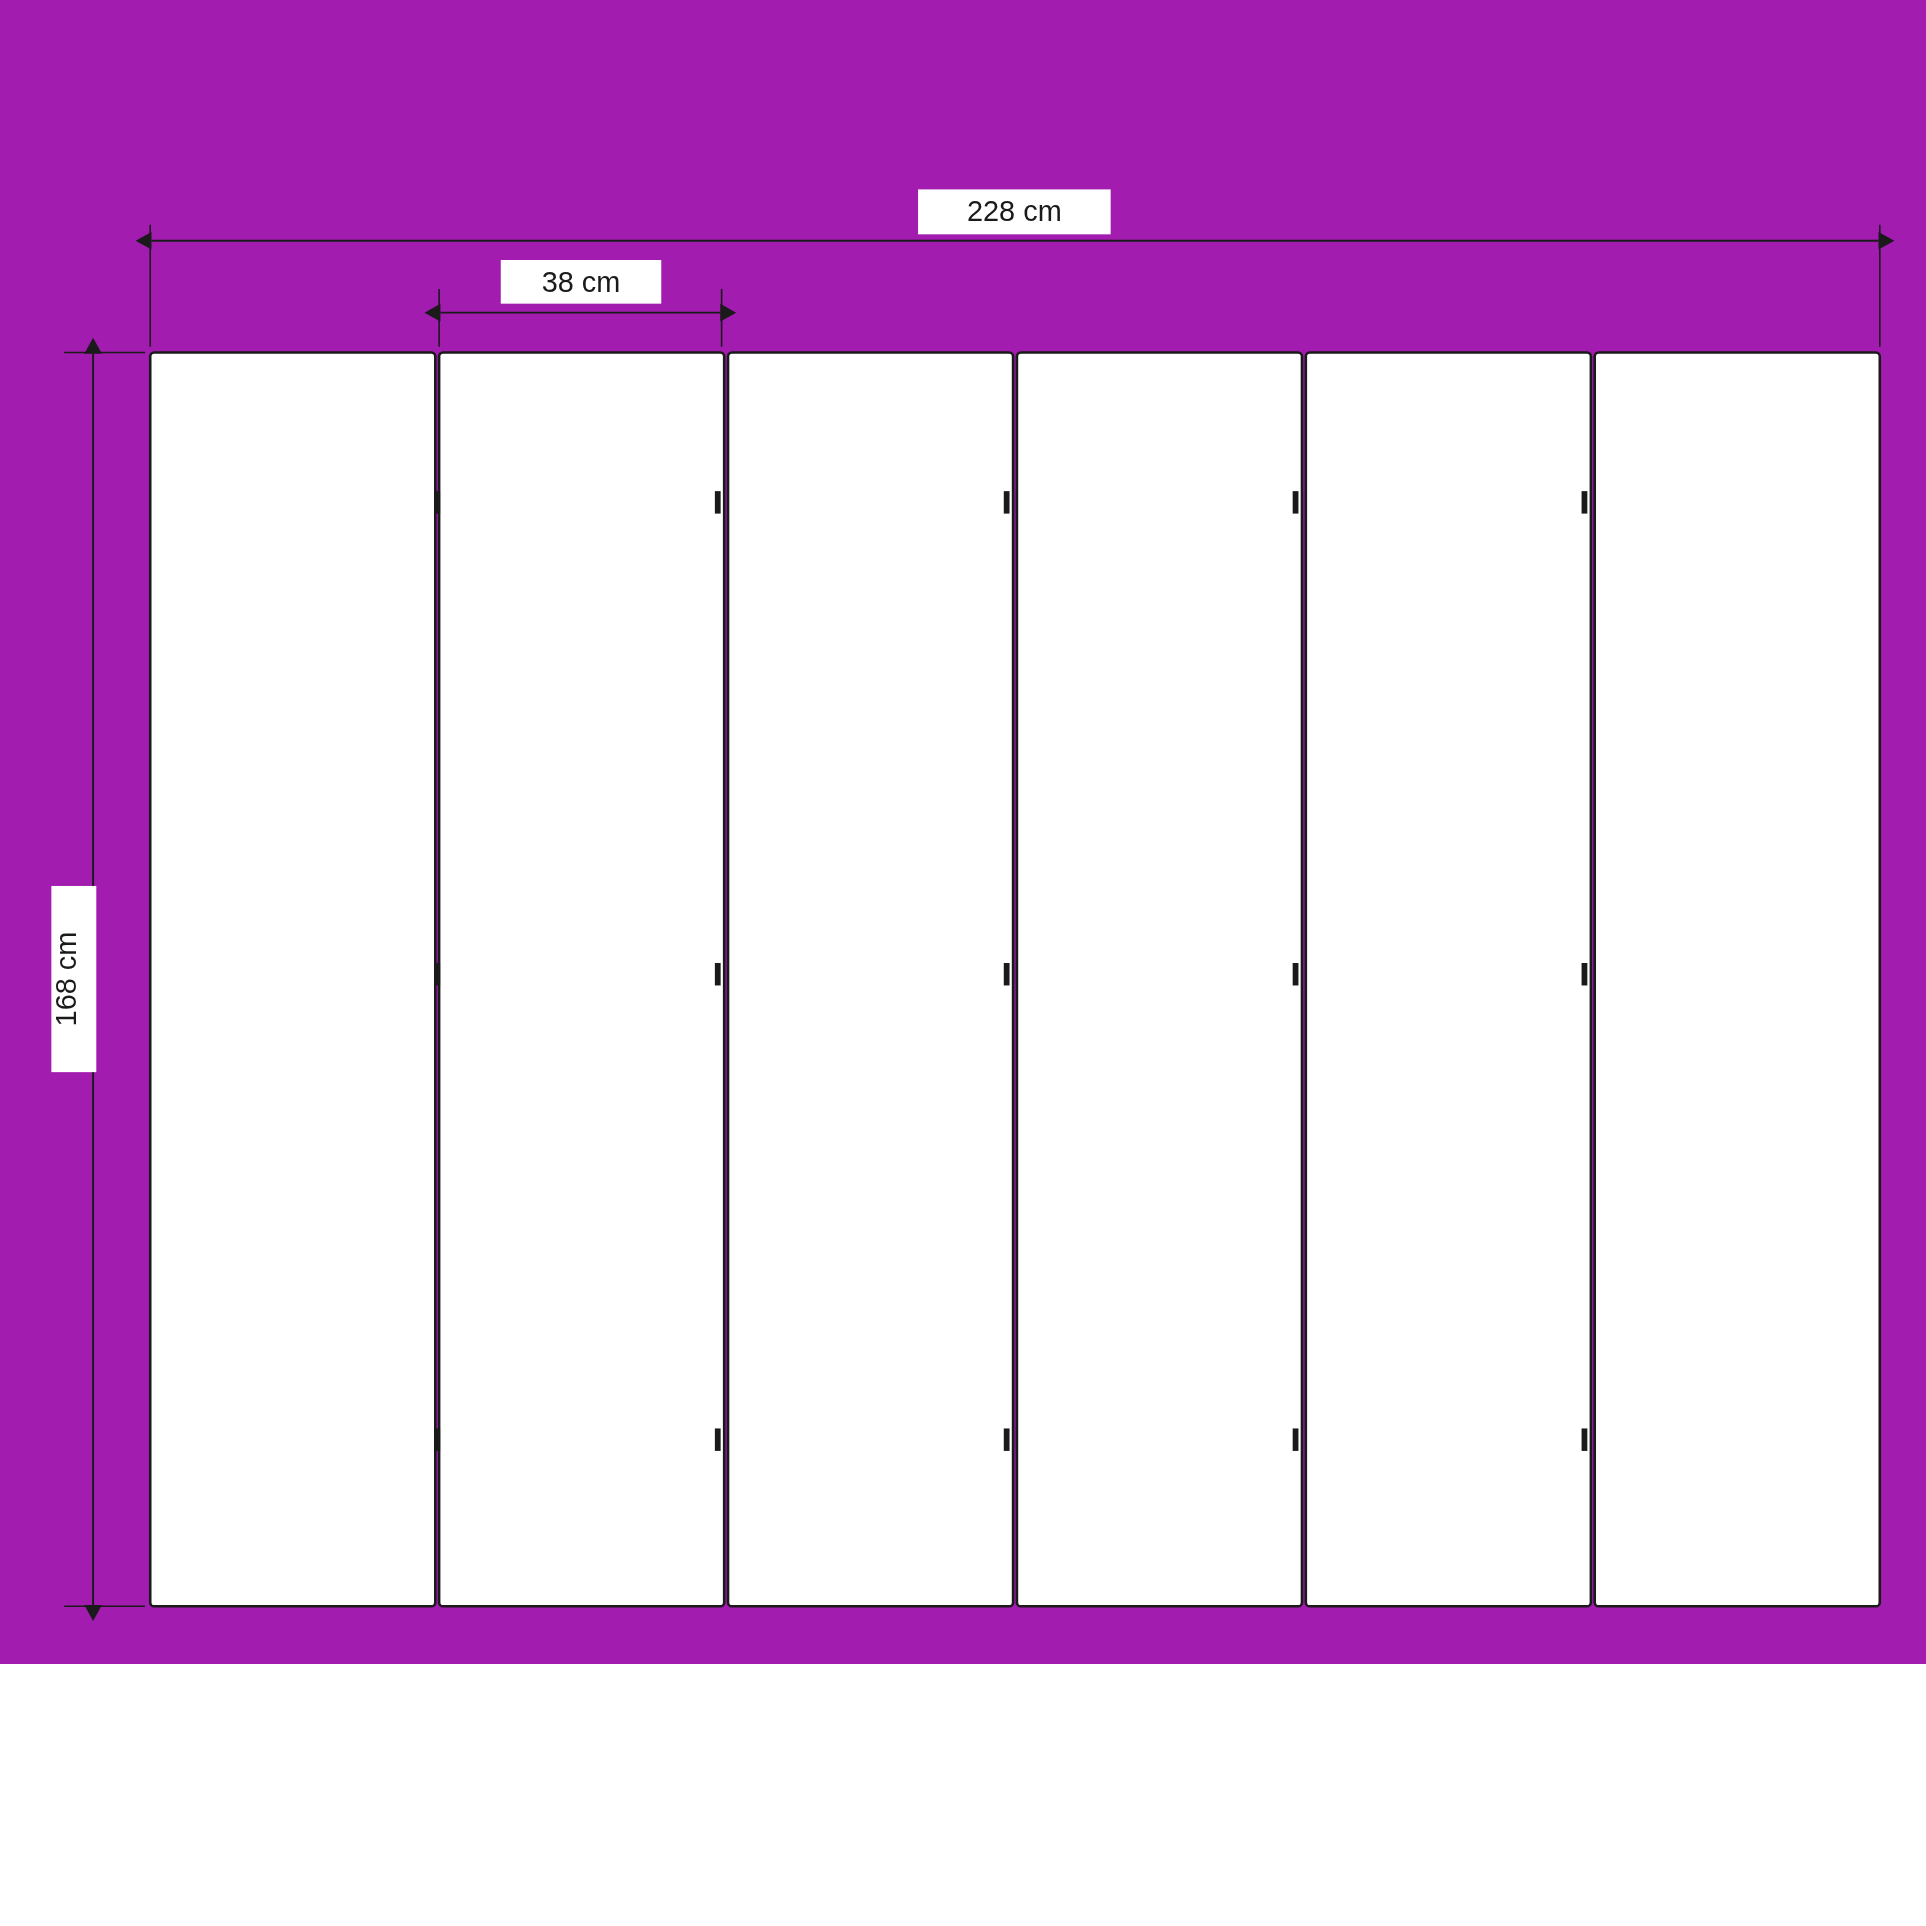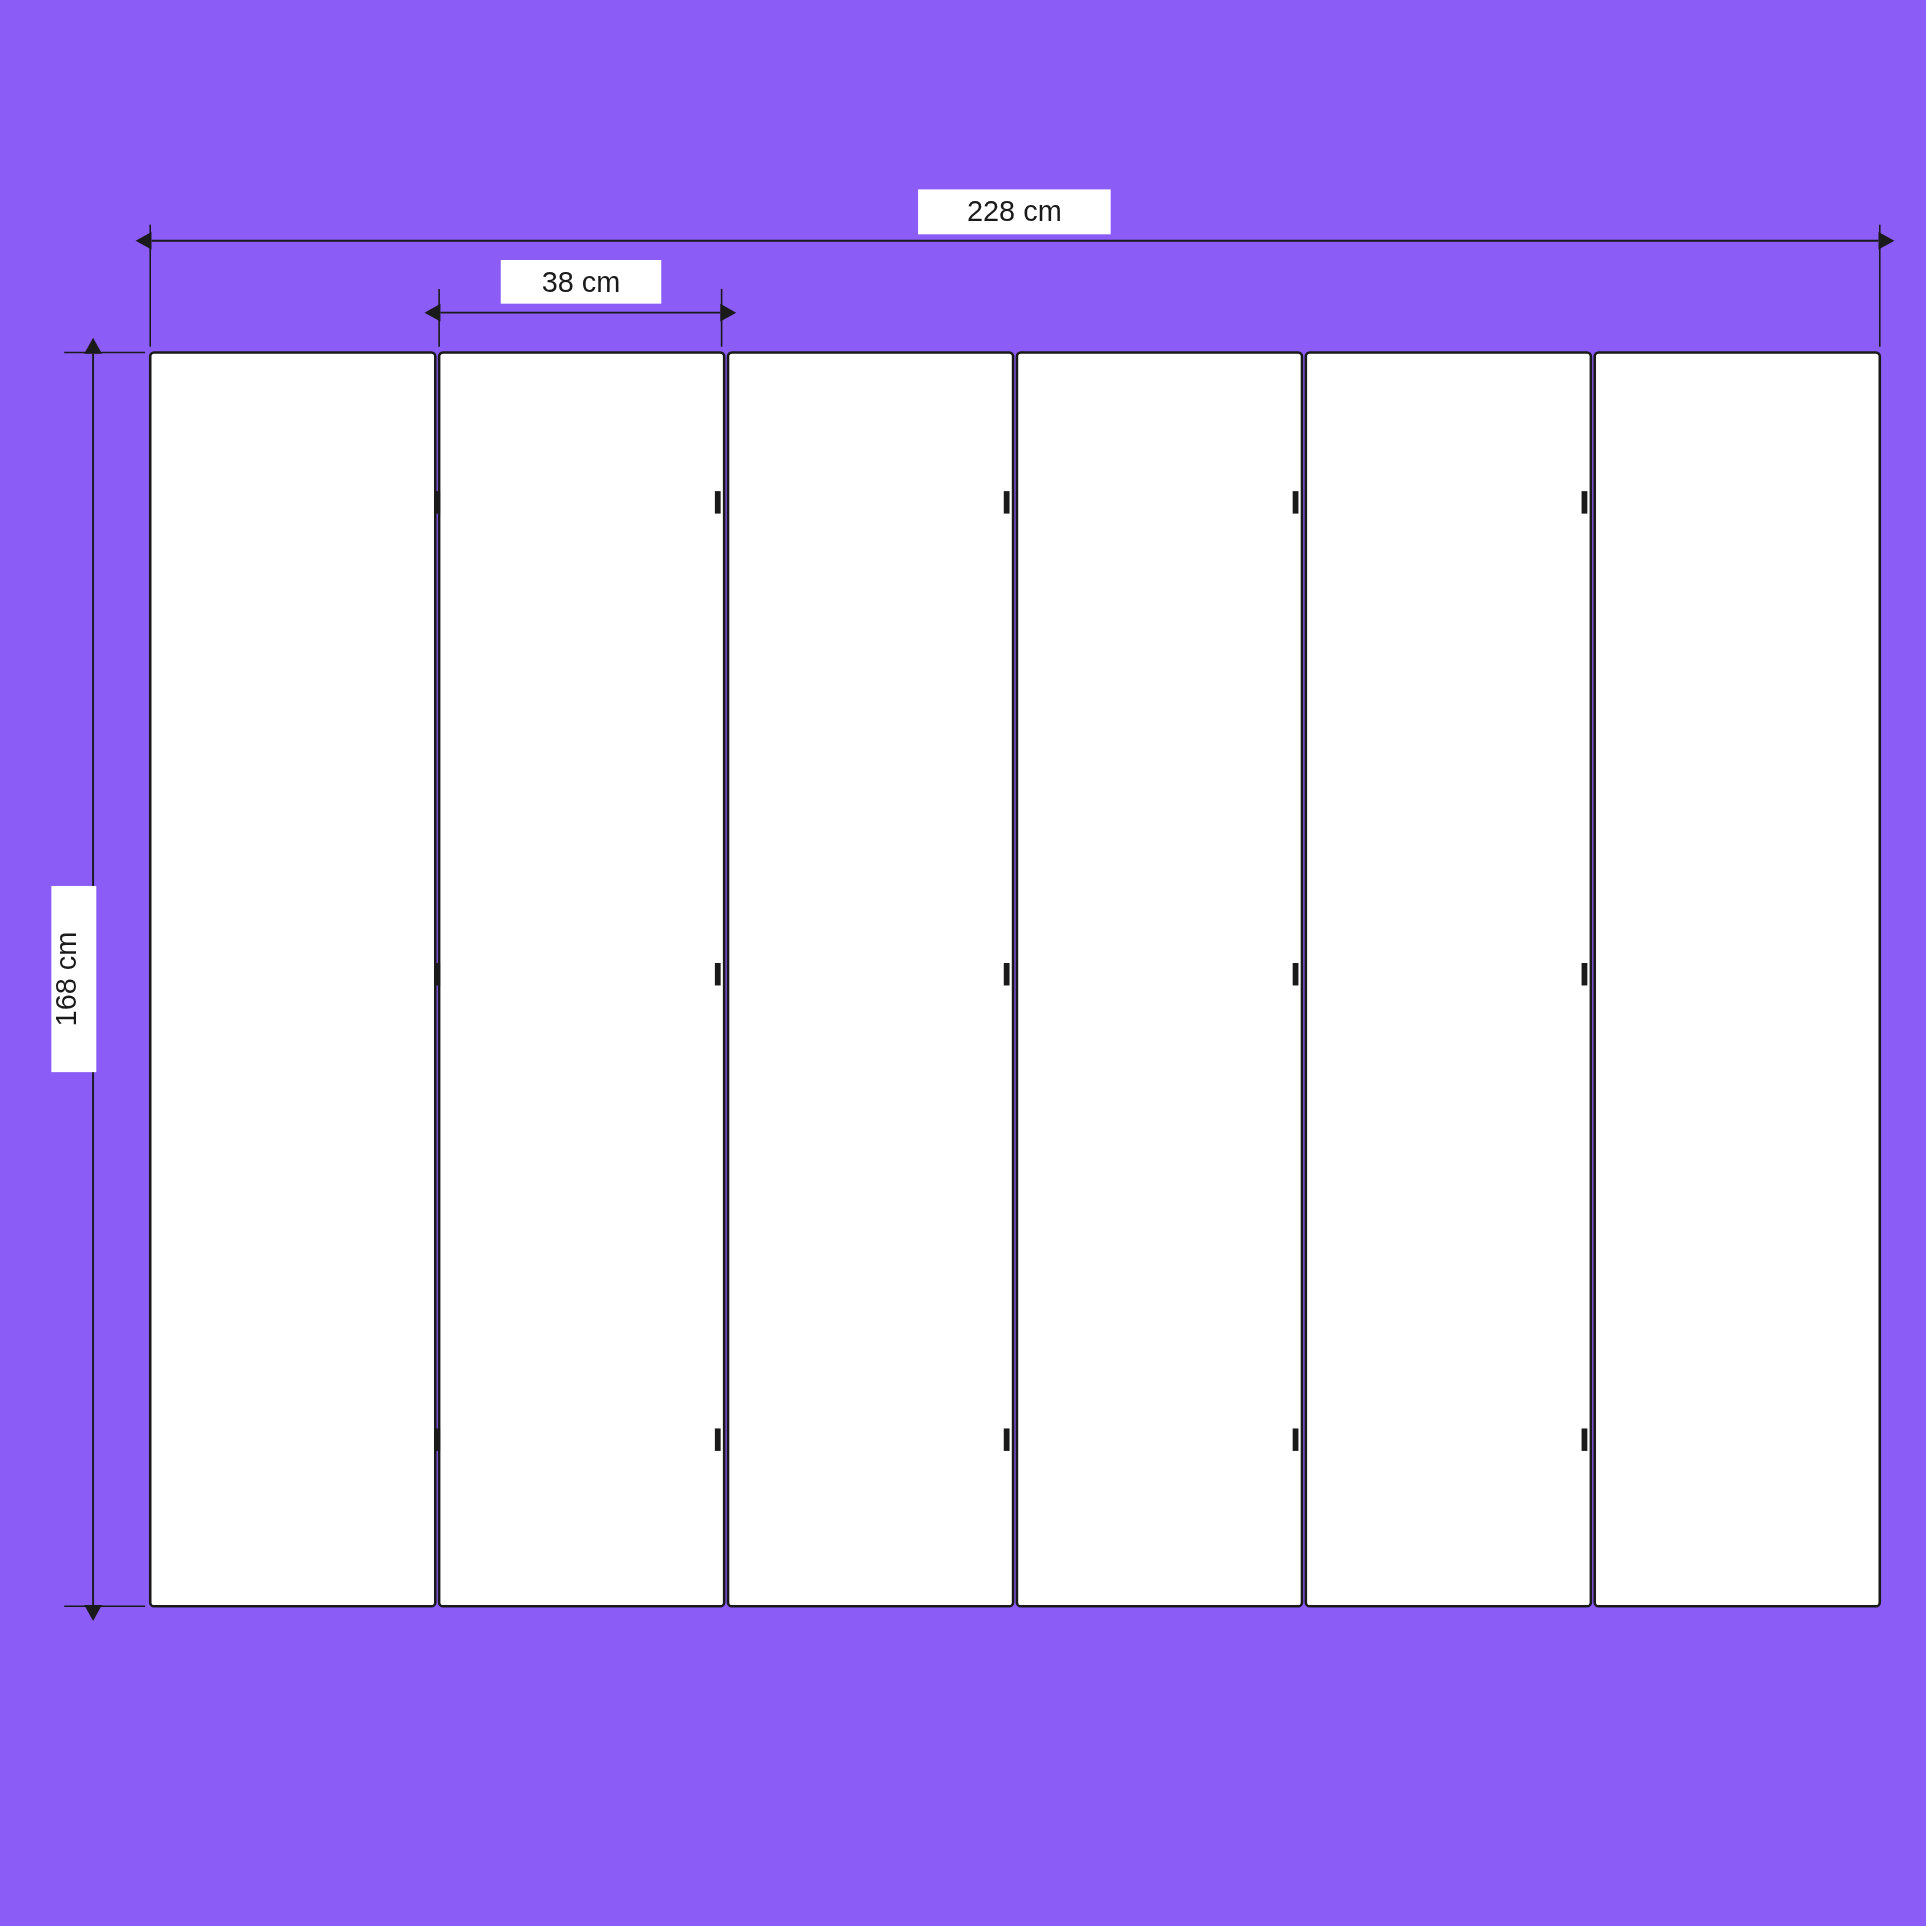--- a/index.html
+++ b/index.html
@@ -9,22 +9,22 @@
   }
   body {
     width: 1926px;
     height: 1926px;
     font-family: "Liberation Sans", sans-serif;
     overflow: hidden;
   }
   #stage {
     position: relative;
     width: 1926px;
-    height: 1926px;
-    background: #8b5cf6;
+    height: 1664px;
+    background: #a21caf;
   }
   #stage svg {
     display: block;
   }
 </style>
 </head>
 <body>
 
 <div id="stage">
   <svg width="1926" height="1926" viewBox="0 0 3000 3000" xmlns="http://www.w3.org/2000/svg">

